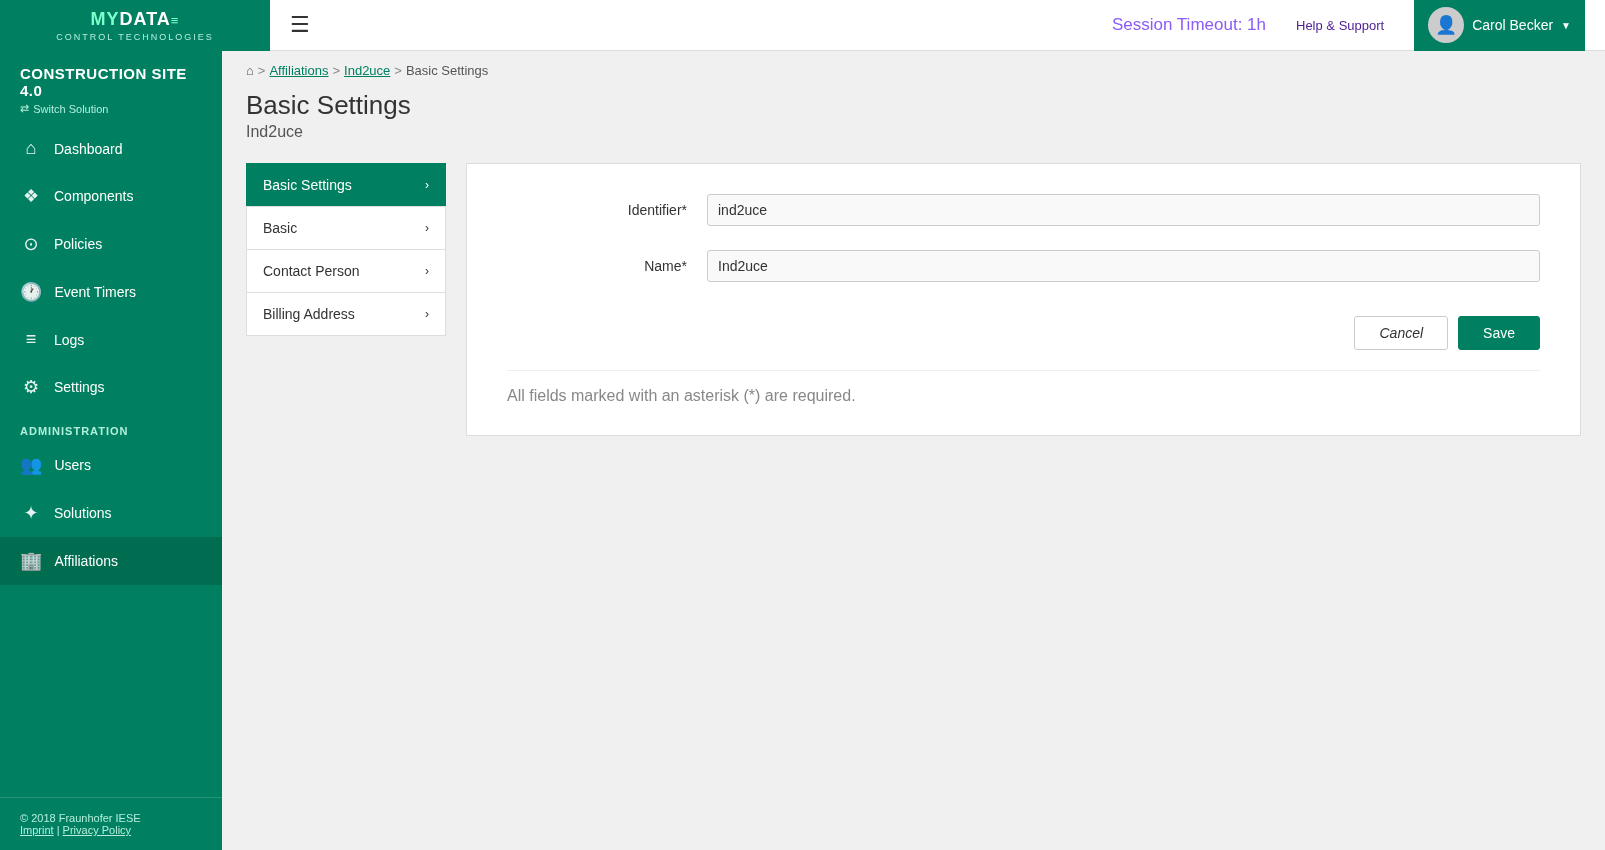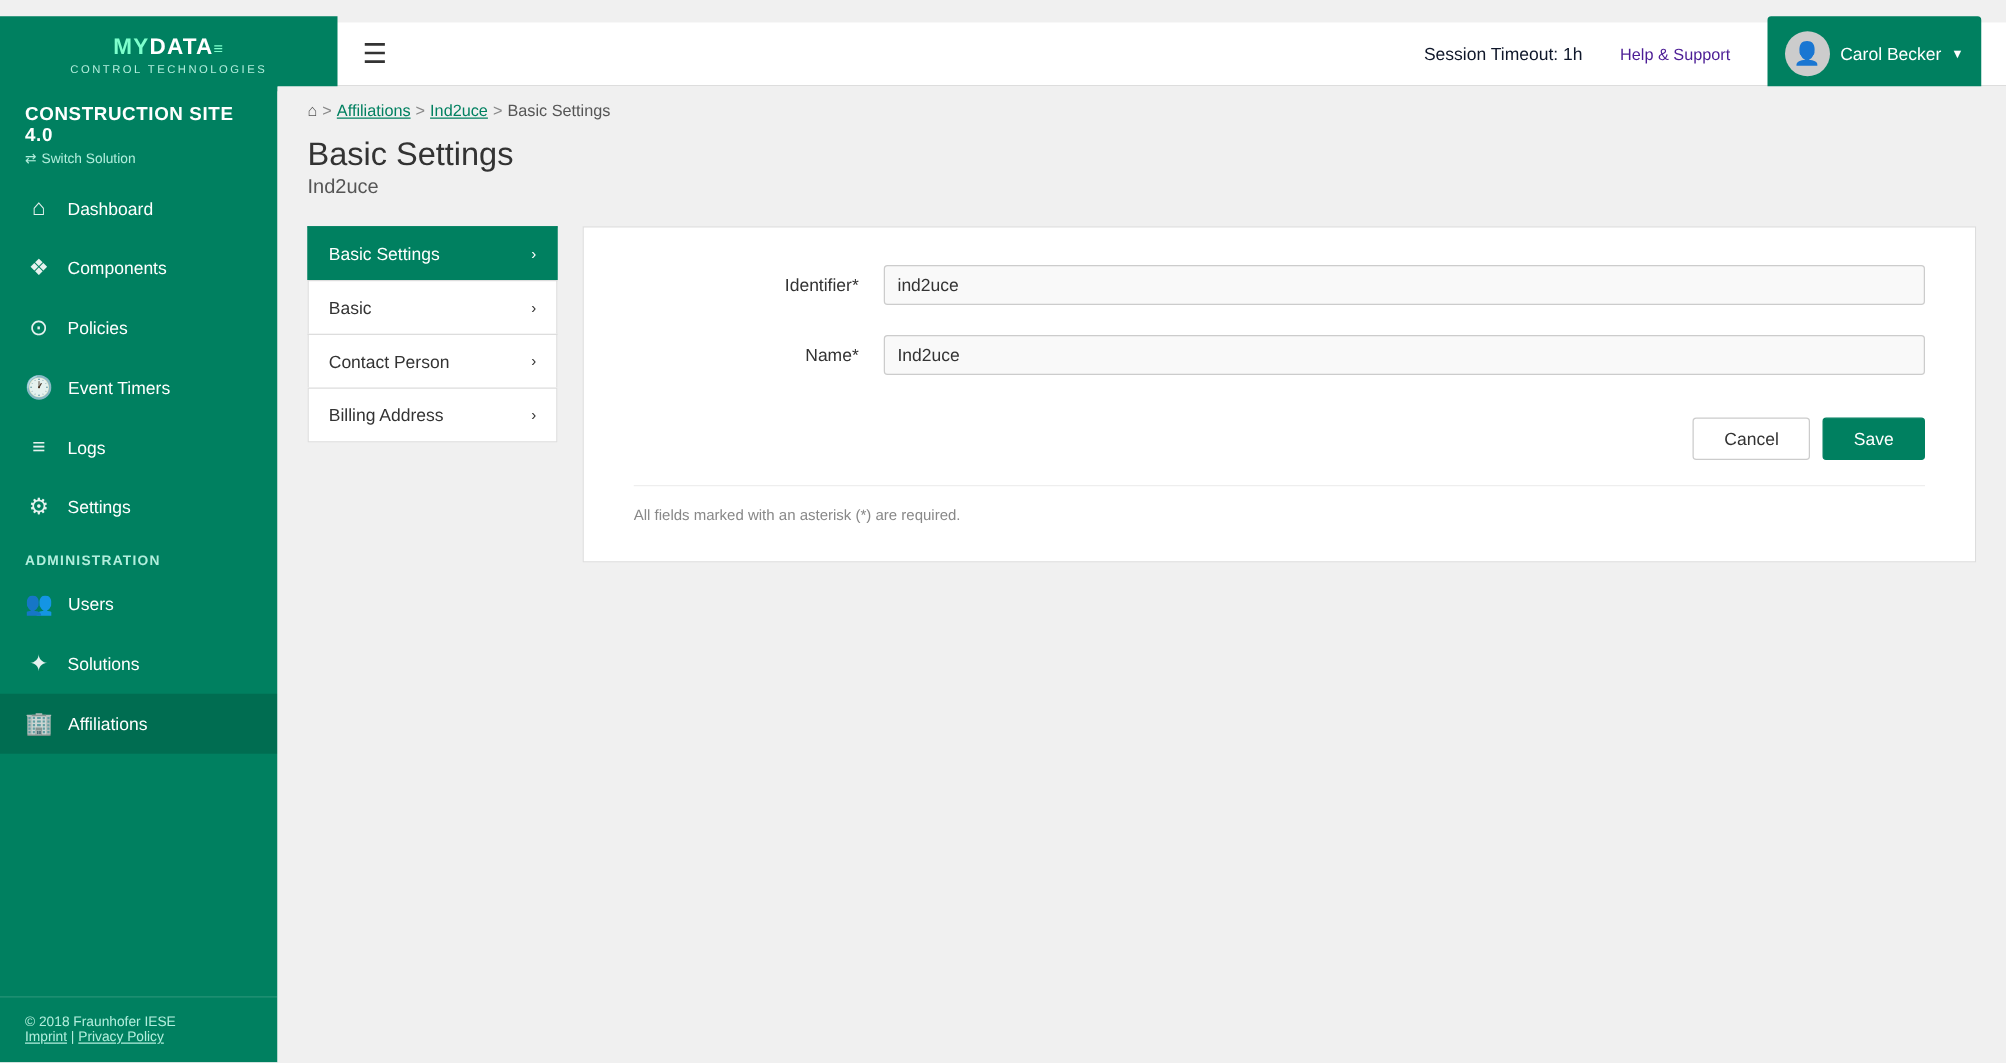--- a/index.html
+++ b/index.html
@@ -6,21 +6,20 @@
     body { font-family: Arial, sans-serif; font-size: 14px; background: #f0f0f0; display: flex; flex-direction: column; height: 850px; overflow: hidden; }
 
     
     .top-header {
       display: flex;
       align-items: center;
       background: #fff;
       height: 51px;
       border-bottom: 1px solid #ddd;
       flex-shrink: 0;
-      margin-top: 18px;
     }
     .logo-area {
       width: 270px;
       background: #008060;
       height: 60px;
       display: flex;
       align-items: center;
       justify-content: center;
       flex-shrink: 0;
     }
@@ -39,21 +38,21 @@
       font-size: 22px;
       color: #333;
     }
     .header-right {
       margin-left: auto;
       display: flex;
       align-items: center;
       gap: 30px;
       padding-right: 20px;
     }
-    .session-timeout { color: #0f172a; font-size: 14px; }
+    .session-timeout { color: #8b5cf6; font-size: 17px; }
     .help-support { color: #4c1d95; font-size: 13px; cursor: pointer; text-align: right; }
     .user-area {
       display: flex;
       align-items: center;
       gap: 8px;
       background: #008060;
       color: #fff;
       padding: 6px 14px;
       border-radius: 3px;
       cursor: pointer;
@@ -263,28 +262,29 @@
     .btn {
       padding: 8px 24px;
       border-radius: 3px;
       font-size: 14px;
       cursor: pointer;
       border: 1px solid #ccc;
     }
     .btn-cancel {
       background: #fff;
       color: #333;
+      font-style: italic;
     }
     .btn-save {
       background: #008060;
       color: #fff;
       border-color: #008060;
     }
     .required-note {
-      font-size: 12px;
+      font-size: 16px;
       color: #888;
       margin-top: 20px;
       padding-top: 16px;
       border-top: 1px solid #eee;
     }
 
     
     .home-icon { font-size: 13px; }
   </style>
 </head>

